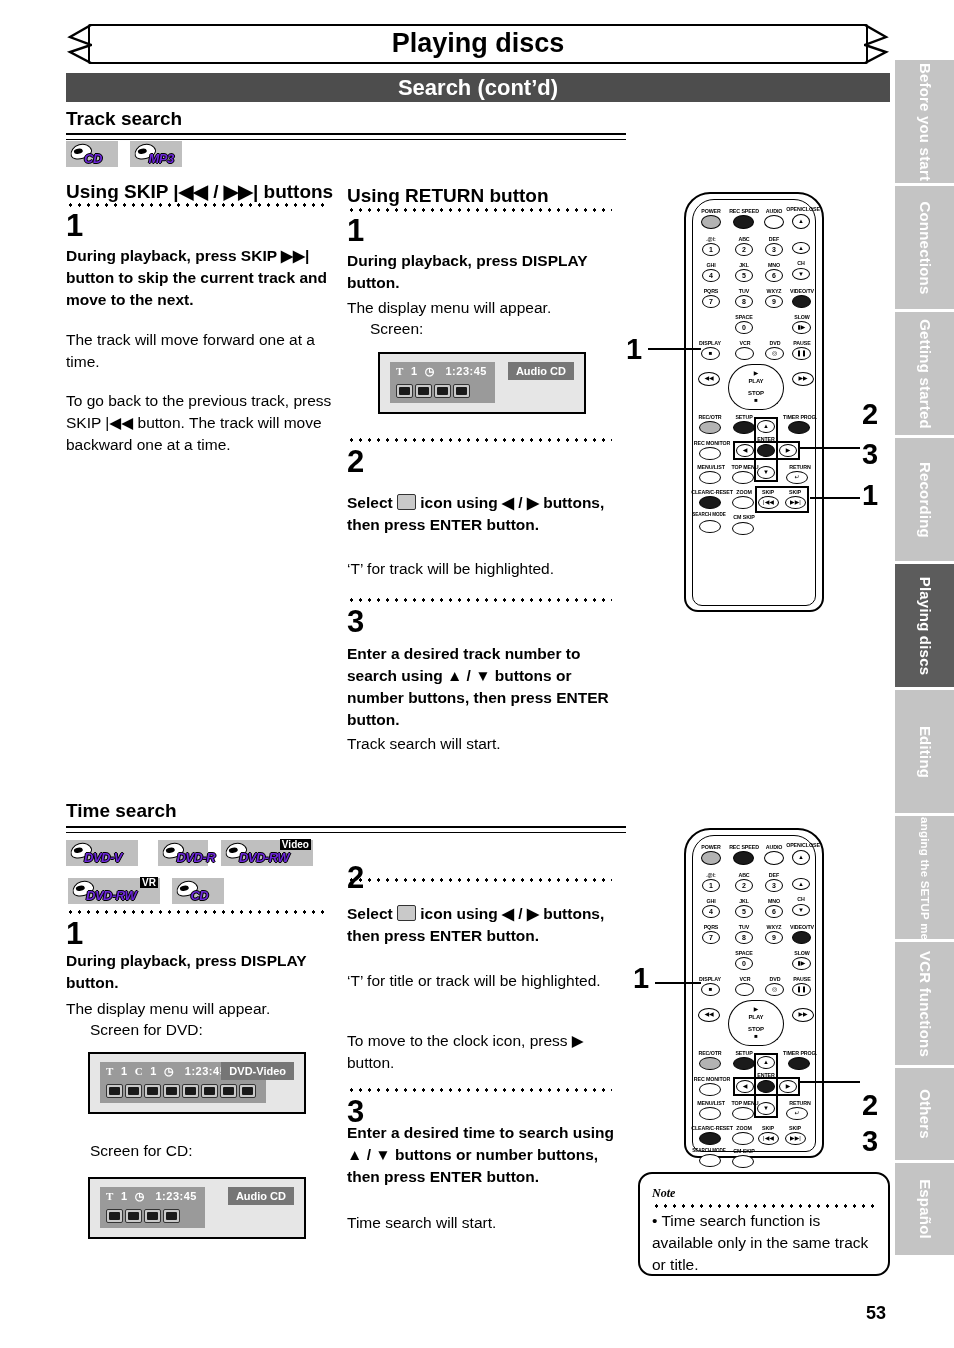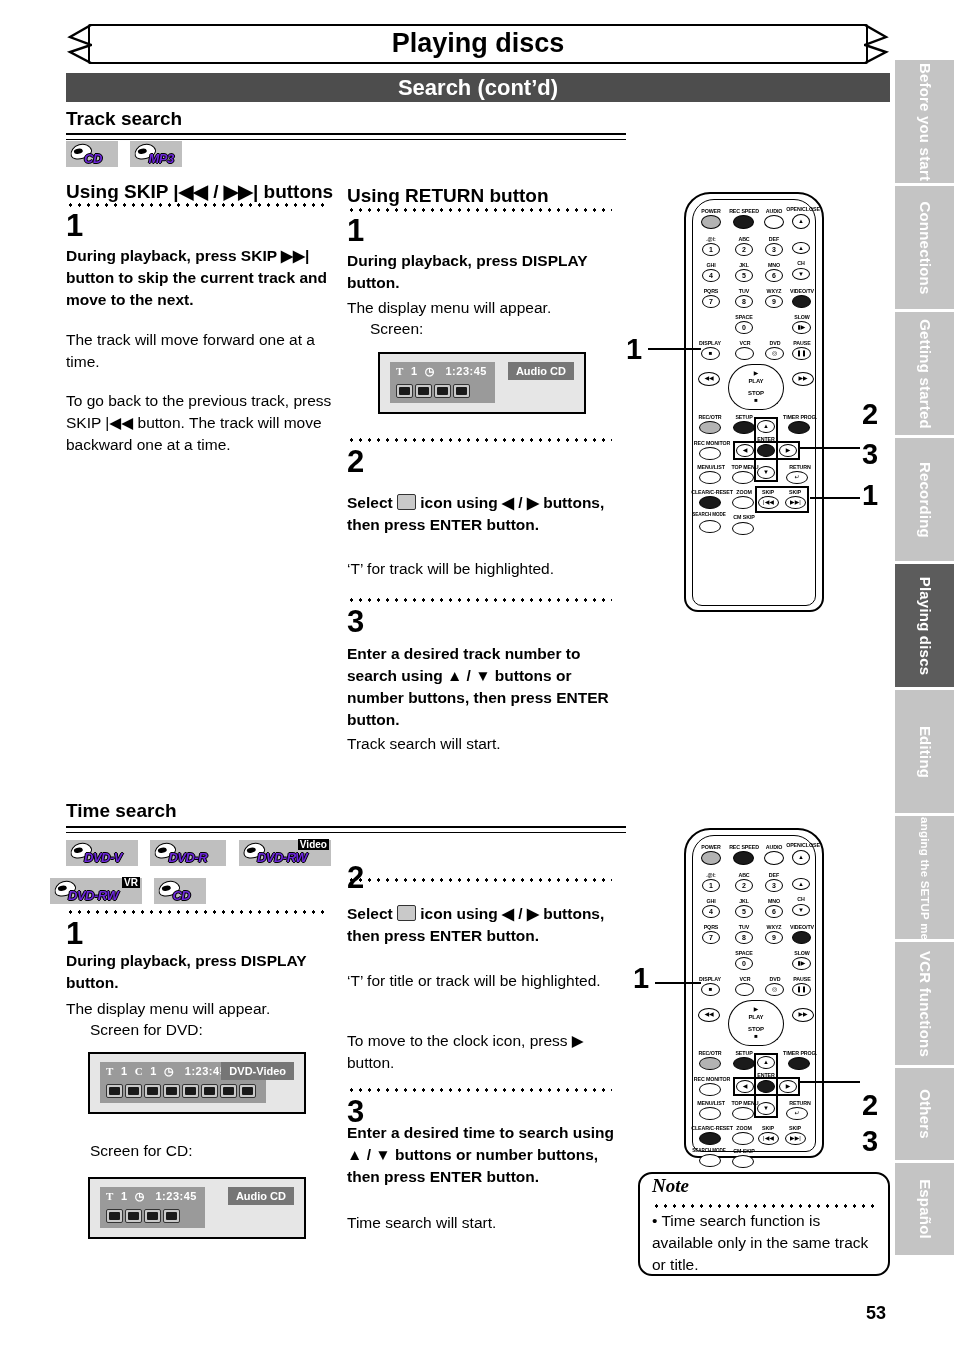--- a/index.html
+++ b/index.html
@@ -78,21 +78,21 @@
     letter-spacing: -0.5px; white-space: nowrap;
   }
   .badge .sup {
     position: absolute; right: 2px; top: -1px;
     font-size: 10px; font-weight: bold; color: #fff;
     background: #000; padding: 0 2px; line-height: 11px;
   }
   .badge.w-cd { width: 52px; }
   .badge.w-mp3 { width: 52px; }
   .badge.w-dvdv { width: 72px; }
-  .badge.w-dvdr { width: 76px; }
+  .badge.w-dvdr { width: 50px; margin-left: 8px; }
   .badge.w-dvdrw { width: 92px; }
 
   
   .dots {
     position: absolute; height: 4px;
     background-image: radial-gradient(circle, #000 1.6px, transparent 1.8px);
     background-size: 9px 4px; background-repeat: repeat-x;
   }
 
   
@@ -180,22 +180,22 @@
   .leader {
     position: absolute; height: 0; border-top: 2.4px solid #000;
   }
 
   
   .notebox {
     position: absolute; border: 2px solid #000; border-radius: 14px;
     background: #fff; box-sizing: border-box;
   }
   .notebox .nt {
-    position: absolute; left: 12px; top: 1px;
-    font-size: 19px; font-weight: bold; font-style: italic;
+    position: absolute; left: 12px; top: 12px;
+    font-size: 12px; font-weight: bold; font-style: italic;
     font-family: "Liberation Serif", serif;
   }
   .notebox .ndots {
     position: absolute; left: 12px; top: 30px; right: 14px; height: 4px;
     background-image: radial-gradient(circle, #000 1.6px, transparent 1.8px);
     background-size: 9px 4px; background-repeat: repeat-x;
   }
   .notebox .ntxt {
     position: absolute; left: 12px; top: 36px; right: 10px;
     font-size: 15.5px; line-height: 1.42;
@@ -449,21 +449,21 @@
     <span class="badge w-dvdr">
       <span class="glyph"></span>
       <span class="lbl">DVD-R</span>
     </span>
     <span class="badge w-dvdrw">
       <span class="glyph"></span>
       <span class="sup">Video</span>
       <span class="lbl">DVD-RW</span>
     </span>
   </div>
-  <div style="position:absolute; left:50px; top:878px;">
+  <div style="position:absolute; left:68px; top:878px;">
     <span class="badge w-dvdrw">
       <span class="glyph"></span>
       <span class="sup">VR</span>
       <span class="lbl">DVD-RW</span>
     </span>
     <span class="badge w-cd">
       <span class="glyph"></span>
       <span class="lbl">CD</span>
     </span>
   </div>

